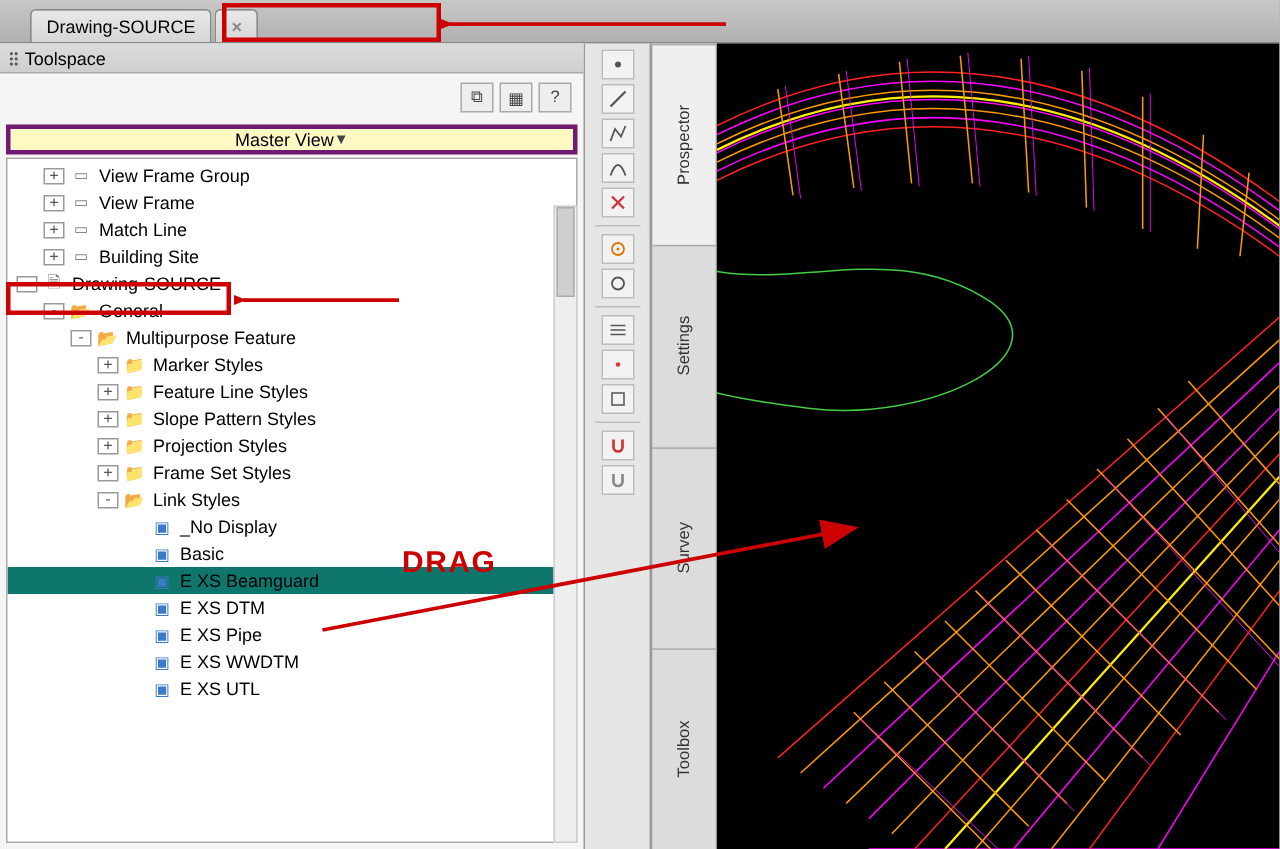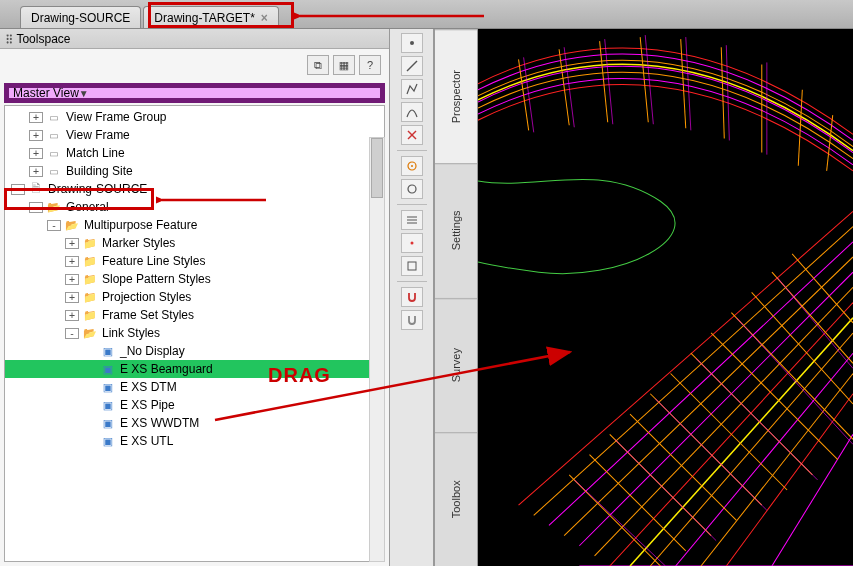--- a/index.html
+++ b/index.html
@@ -17,25 +17,25 @@
   
   .main { flex: 1; display: flex; border-top: 1px solid #888; }
 
   
   .left { width: 390px; background: #f5f5f5; border-right: 1px solid #999; display: flex; flex-direction: column; position: relative; }
   .toolspace-title { height: 20px; background: linear-gradient(#dcdcdc,#cfcfcf); border-bottom:1px solid #aaa; padding: 2px 6px; display:flex; align-items:center; gap:4px;}
   .toolspace-title .bar { color:#555; font-weight:bold;}
   .toolbtns { height: 32px; display:flex; justify-content:flex-end; align-items:center; gap:4px; padding-right:8px; }
   .toolbtn { width:22px; height:20px; border:1px solid #aaa; background:#eee; display:flex; align-items:center; justify-content:center; cursor:pointer; font-size:11px; color:#444;}
   .viewbar { height: 24px; padding: 2px 4px; display:flex; }
-  .viewsel { flex:1; height:20px; border:5px solid #701a75; background:#f0abfc; display:flex; align-items:center; justify-content:flex-start; padding:0 4px; cursor:pointer;}
+  .viewsel { flex:1; height:20px; border:3px solid #701a75; background:#fef9c3; display:flex; align-items:center; justify-content:center; padding:0 4px; cursor:pointer;}
   .viewsel .arr { font-size:10px; color:#444;}
   .tree { flex:1; background:#fff; border:1px solid #aaa; margin:0 4px 4px 4px; overflow-y:auto; overflow-x:hidden; padding:2px 0;}
   .row { display:flex; align-items:center; height:18px; padding-right:4px; cursor:pointer; white-space:nowrap;}
-  .row.hl { background:#22c55e; }
+  .row.hl { background:#0f766e; }
   .exp { width:14px; text-align:center; font-family:monospace; font-size:10px; color:#555; border:1px solid #999; height:11px; line-height:9px; margin-right:3px; background:#fff;}
   .noexp { width:14px; margin-right:3px; }
   .icon { width:16px; height:14px; margin-right:4px; display:flex; align-items:center; justify-content:center; font-size:10px; }
   .i-folder { color:#b8860b; }
   .i-folder::before { content:"📁"; font-size:11px;}
   .i-folderopen::before { content:"📂"; font-size:11px;}
   .i-file::before { content:"🗎"; color:#777; font-size:11px;}
   .i-style { color:#3b7ac9; }
   .i-style::before { content:"▣"; font-size:11px;}
   .i-grp::before { content:"▭"; color:#888;}
@@ -62,21 +62,20 @@
 </style>
 </head>
 <body>
 <div class="app">
 
 <div class="tabbar">
   <div class="tab">
     <span>Drawing-SOURCE</span>
   </div>
   <div class="tab">
-    <span>Drawing-TARGET*</span>
     <span class="close">×</span>
   </div>
 </div>
 
 <div class="tab-highlight a"></div>
 <svg class="arrow" style="left:294px; top:6px; width:200px; height:20px;">
   <defs>
         <marker id="ah1" markerWidth="10" markerHeight="8" refX="1" refY="4" orient="auto">
           <path d="M10,0 L0,4 L10,8 Z" fill="#cc0000"></path>
         </marker>
@@ -179,20 +178,26 @@
             <span class="ind" style="width: 60px;"></span>
             <span class="exp">-</span>
             <span class="icon i-folderopen"></span>
             <span>Link Styles</span>
           </div>
           <div class="row">
             <span class="ind" style="width: 78px;"></span>
             <span class="noexp"></span>
             <span class="icon i-style"></span>
             <span>_No Display</span>
+          </div>
+          <div class="row">
+            <span class="ind" style="width: 78px;"></span>
+            <span class="noexp"></span>
+            <span class="icon i-style"></span>
+            <span>Basic</span>
           </div>
           <div class="row hl">
             <span class="ind" style="width: 78px;"></span>
             <span class="noexp"></span>
             <span class="icon i-style"></span>
             <span>E XS Beamguard</span>
           </div>
           <div class="row">
             <span class="ind" style="width: 78px;"></span>
             <span class="noexp"></span>

